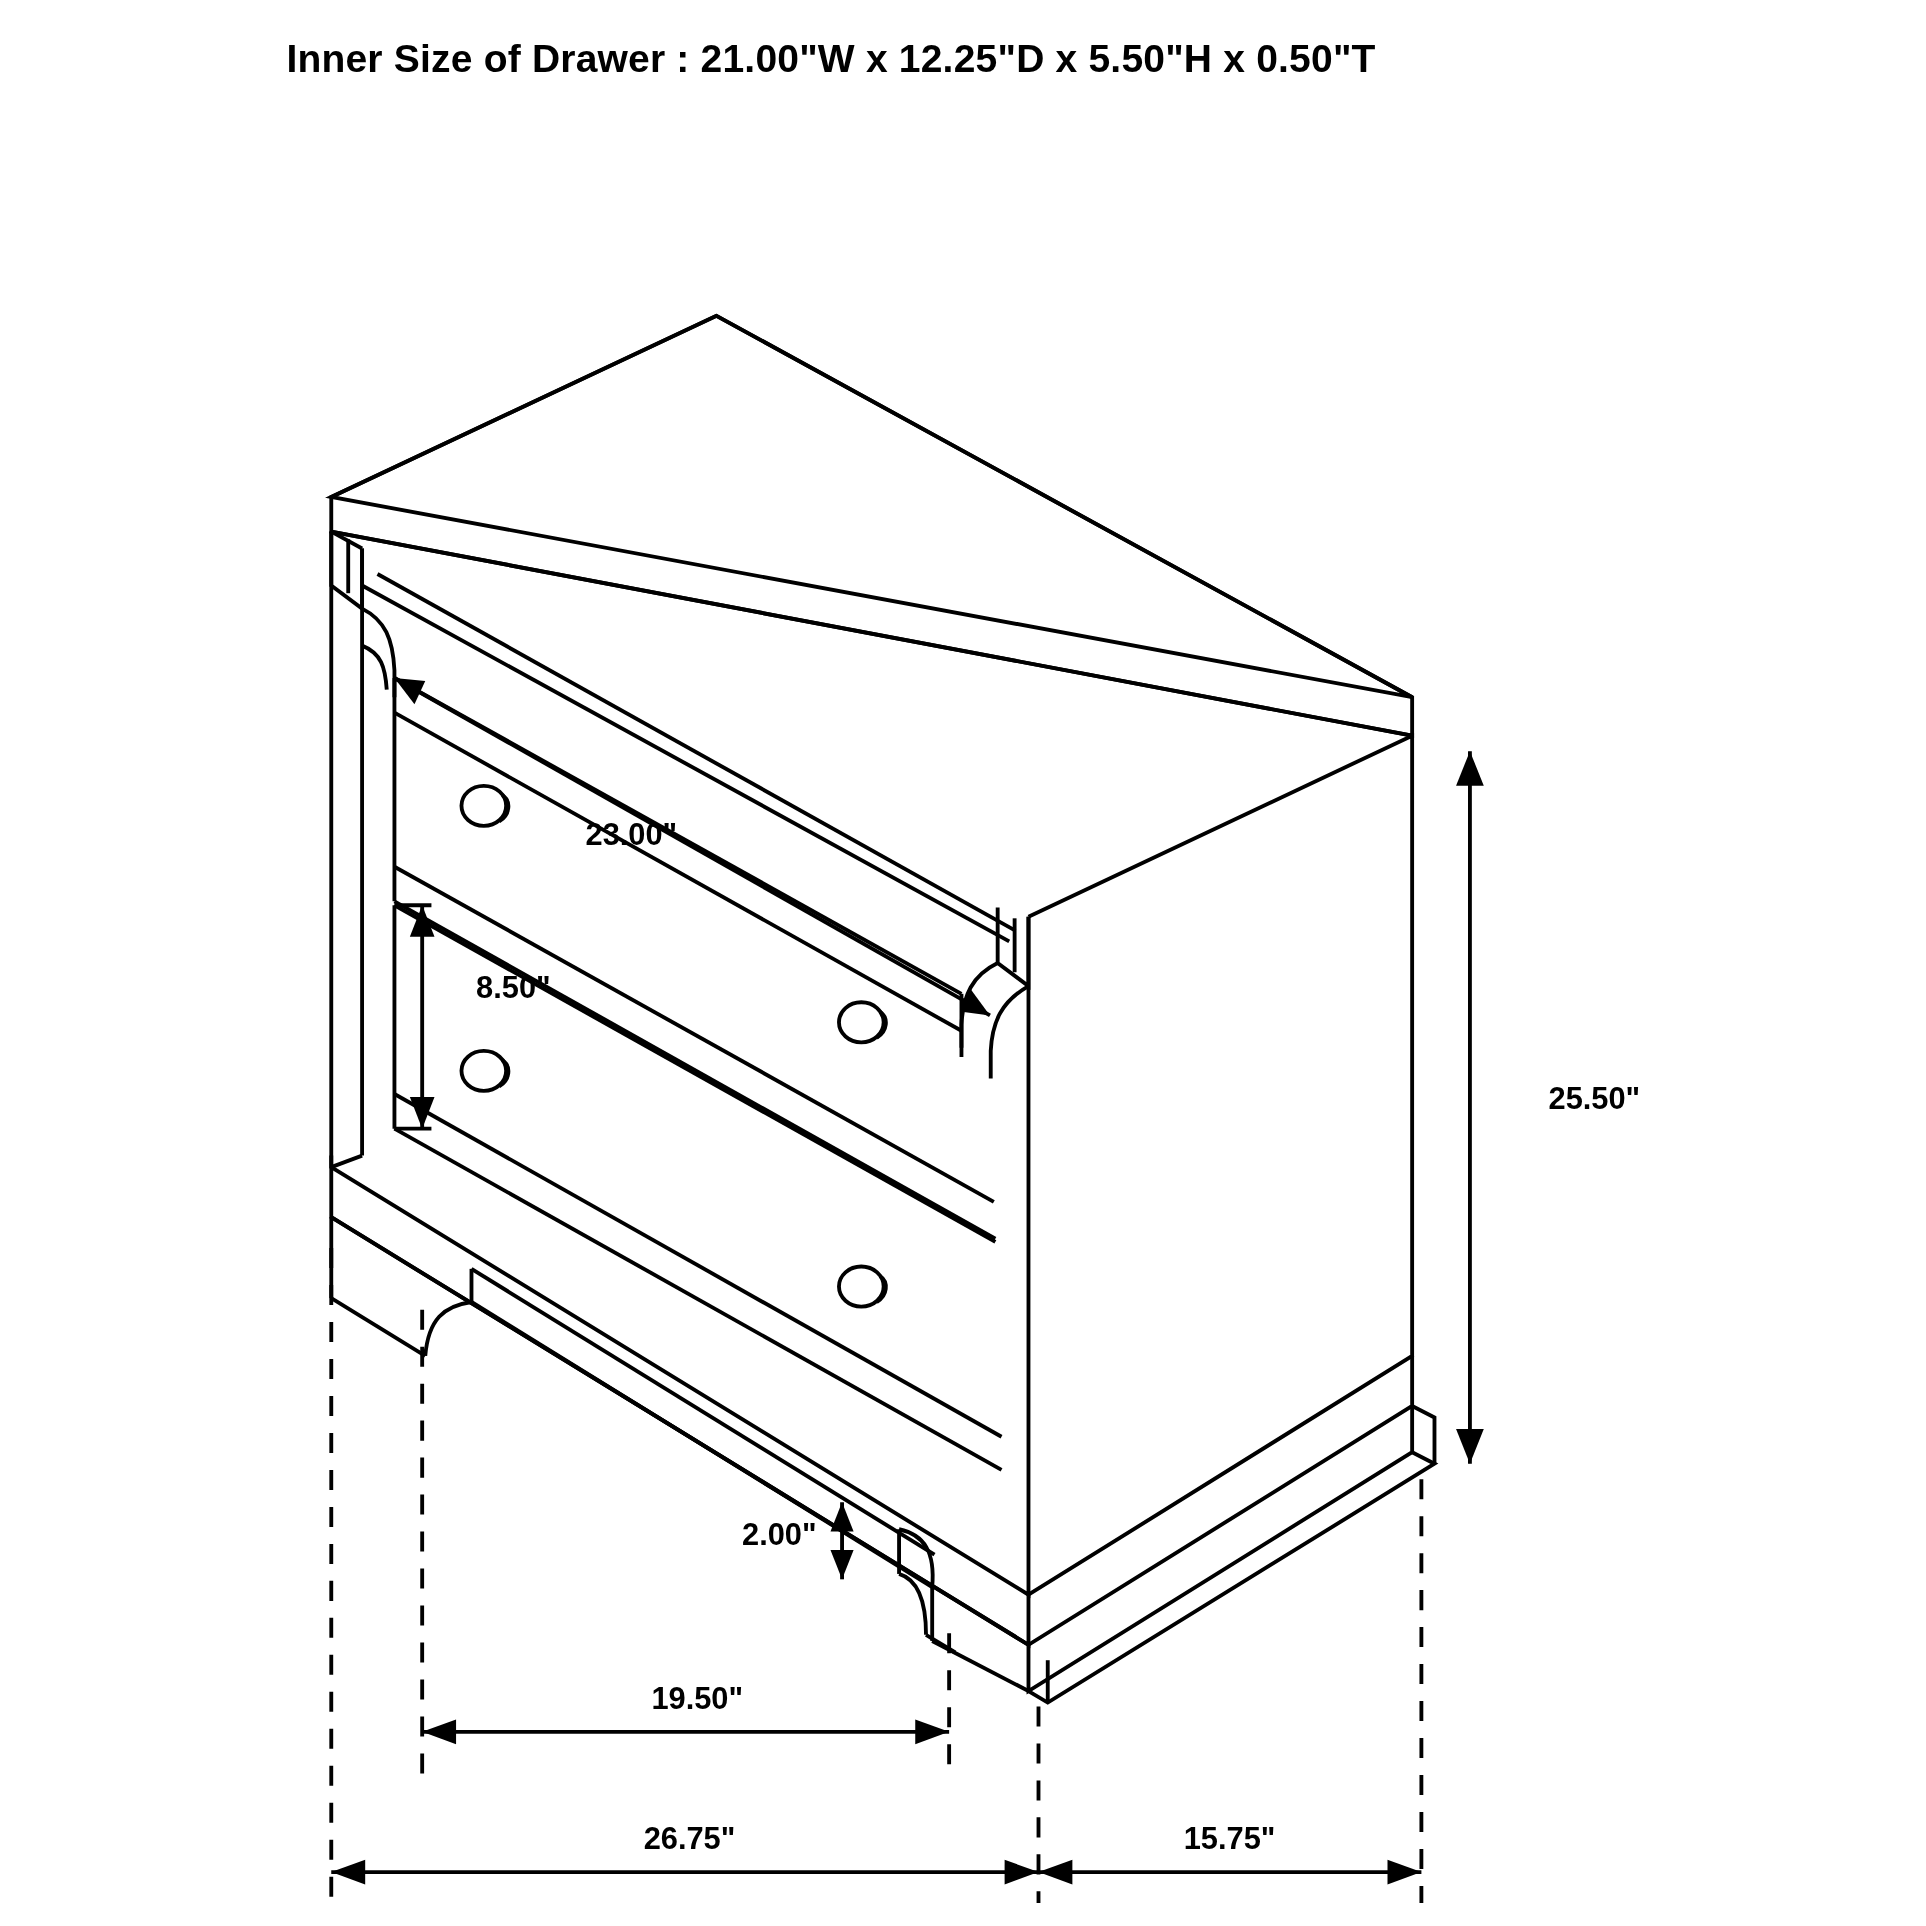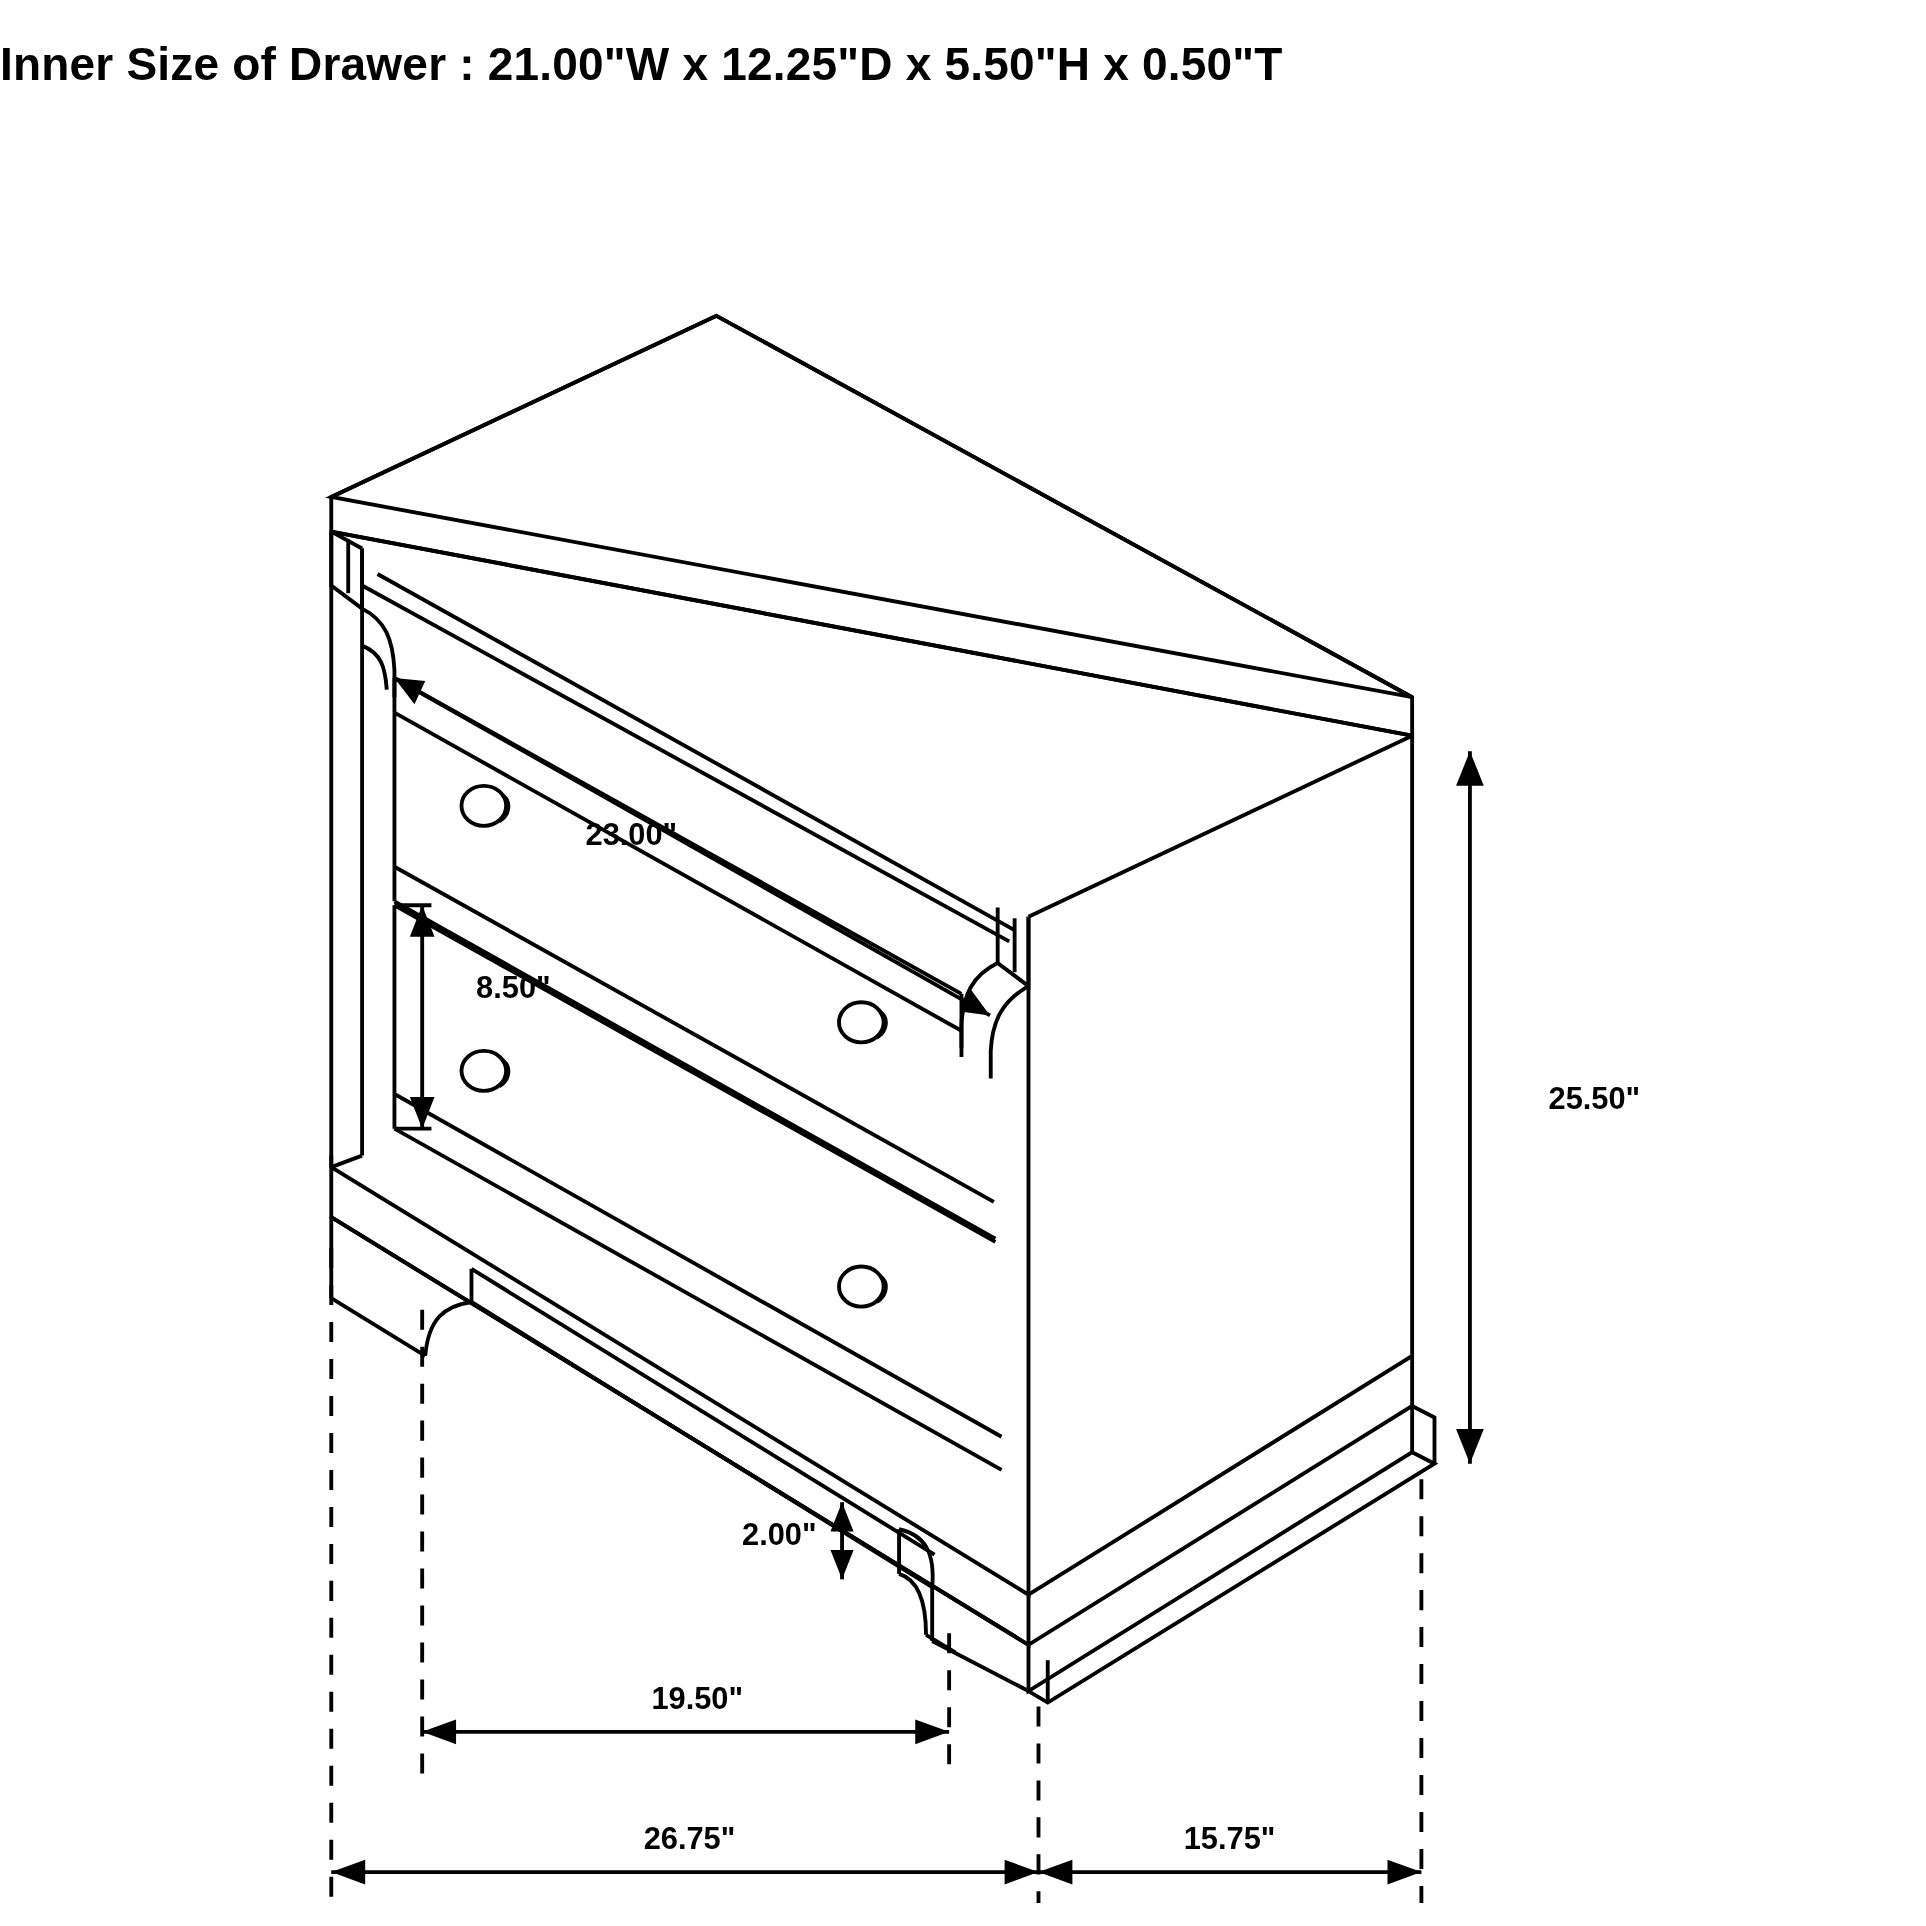--- a/index.html
+++ b/index.html
@@ -17,22 +17,22 @@
   #stage {
     position: relative;
     width: 1926px;
     height: 1926px;
   }
   .title {
     position: absolute;
     top: 37px;
     left: 0;
     width: 1662px;
-    text-align: left;
-    font-size: 46px;
+    text-align: center;
+    font-size: 39px;
     font-weight: bold;
     color: #000000;
     letter-spacing: 0.2px;
   }
   svg.drawing {
     position: absolute;
     top: 0;
     left: 0;
     width: 1926px;
     height: 1926px;

